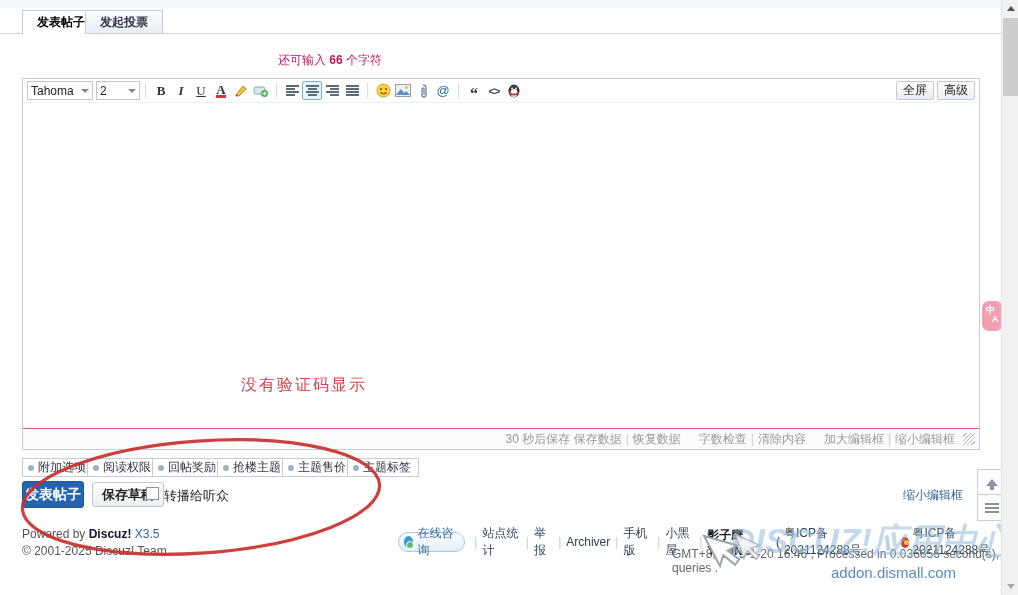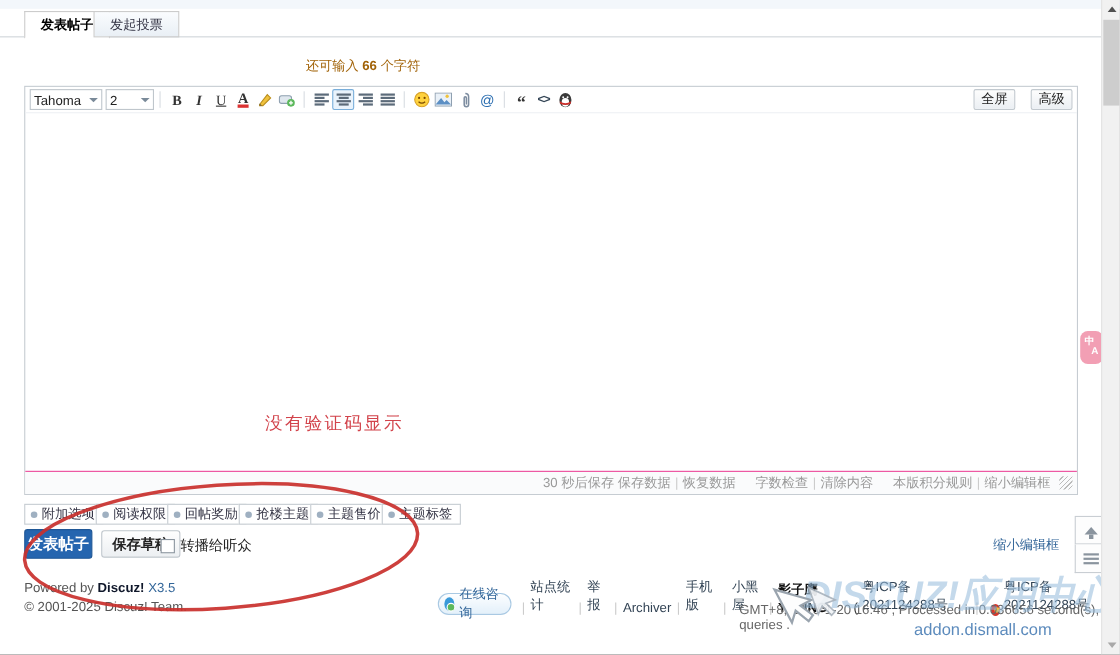--- a/index.html
+++ b/index.html
@@ -16,21 +16,21 @@
 
   
   #tabline { top:33px; left:0; width:1001px; height:1px; background:#cfd4d9; }
   .tab { top:10px; height:24px; line-height:23px; padding:0 14px; border:1px solid #ccc;
          background:linear-gradient(#fafcfe,#e9eff5); color:#334; cursor:pointer; z-index:2; }
   .tab.active { background:#fff; border-bottom:1px solid #fff; height:25px; font-weight:bold; color:#000; }
 
   
   #title-input { top:48px; left:22px; width:246px; height:21px; border:1px solid #bfc6cc;
                  padding:2px 5px; font-size:12px; font-family:inherit; color:#000; background:#fff; }
-  #title-hint { top:52px; left:278px; color:#a16207; }
+  #title-hint { top:52px; left:278px; color:#be185d; }
   #title-hint b { font-weight:bold; }
 
   
   #editor { top:78px; left:22px; width:958px; height:372px; border:1px solid #c6ccd2; background:#fff; }
   #toolbar { position:absolute; top:0; left:0; right:0; height:24px; display:flex; align-items:center;
              padding:0 4px; border-bottom:1px solid #eef1f4; }
   .tb-sep { width:1px; height:15px; background:#d7dce1; margin:0 5px; }
   .tb-btn { display:flex; align-items:center; justify-content:center; width:20px; height:19px;
             border:1px solid transparent; border-radius:2px; cursor:pointer; color:#333; }
   .tb-btn.selected { border-color:#79aeda; background:#e9f3fc; }
@@ -43,21 +43,21 @@
   .tb-glyph-at { font-size:13px; color:#2a6db0; }
   .tb-select { display:flex; align-items:center; justify-content:space-between; height:19px;
                border:1px solid #bfc6cc; background:#fff; padding:0 3px; color:#222; cursor:pointer; }
   .tb-caret { width:0; height:0; border-left:4px solid transparent; border-right:4px solid transparent;
               border-top:4px solid #7a8a99; margin-left:4px; }
   .align-icon { display:inline-block; width:13px; }
   .align-icon i { display:block; height:2px; background:#5c6b7a; margin:1px 0; }
   .al-l i:nth-child(2){ width:9px; } .al-l i:nth-child(4){ width:9px; }
   .al-c i:nth-child(2){ width:9px; margin-left:2px; } .al-c i:nth-child(4){ width:9px; margin-left:2px; }
   .al-r i:nth-child(2){ width:9px; margin-left:4px; } .al-r i:nth-child(4){ width:9px; margin-left:4px; }
-  .tb-right { margin-left:auto; display:flex; gap:14px; }
+  .tb-right { margin-left:auto; display:flex; gap:3px; }
   .tb-mini { height:19px; line-height:17px; padding:0 6px; border:1px solid #c2c9cf;
              background:linear-gradient(#fdfdfd,#ebeff3); border-radius:2px; color:#222; cursor:pointer; }
 
   #annotation { top:296px; left:218px; color:#d2434b; font-size:16px; letter-spacing:2px; font-weight:500; }
 
   #statusbar { position:absolute; left:0; right:0; bottom:0; height:21px; background:#fafbfc;
                border-top:1px solid #ec4899; display:flex; align-items:center; justify-content:flex-end;
                color:#999; padding-right:4px; }
   #statusbar span { cursor:pointer; }
   .st-sep { color:#ccc; margin:0 4px; cursor:default !important; }
@@ -70,21 +70,21 @@
          padding:0 7px 0 5px; color:#334; cursor:pointer; display:flex; align-items:center; }
   .opt .dot { width:6px; height:6px; border-radius:50%; background:#9fb0c1; margin-right:4px; }
 
   
   #submit-btn { top:481px; left:22px; width:62px; height:27px; background:#2565af; border:1px solid #1f5796;
                 border-radius:3px; color:#fff; font-weight:bold; font-size:14px; text-align:center;
                 line-height:25px; cursor:pointer; }
   #draft-btn { top:482px; left:92px; height:25px; line-height:23px; padding:0 9px; border:1px solid #bfc6cc;
                background:linear-gradient(#fefefe,#eceff2); border-radius:3px; color:#222; font-weight:bold;
                font-size:13px; cursor:pointer; }
-  #broadcast { top:487px; left:146px; display:flex; align-items:center; cursor:pointer; }
+  #broadcast { top:487px; left:146px; display:flex; cursor:pointer; }
   #broadcast .cb { width:13px; height:13px; border:1px solid #8a949e; background:#fff; margin-right:5px; }
   #broadcast label { font-size:13px; color:#222; cursor:pointer; }
 
   #rules-link { top:487px; left:903px; color:#336699; cursor:pointer; }
 
   
   #float-btns { top:469px; left:977px; width:30px; z-index:4; }
   .fbtn { width:30px; height:26px; border:1px solid #c9ced3; background:#fdfdfd; display:flex;
           align-items:center; justify-content:center; cursor:pointer; }
   .fbtn + .fbtn { border-top:none; }
@@ -93,21 +93,21 @@
   .up-arrow:after { content:""; position:absolute; left:-2px; top:7px; width:4px; height:4px; background:#8a949e; }
   .list-glyph i { display:block; width:14px; height:2px; background:#8a949e; margin:2px 0; }
 
   
   .flink { color:#334455; cursor:pointer; }
   .fsep { color:#ccc; margin:0 5px; }
   #footer-left1 { top:527px; left:22px; color:#555; }
   #footer-left1 .brand { font-weight:bold; color:#0f172a; cursor:pointer; }
   #footer-left1 .ver { color:#336699; cursor:pointer; }
   #footer-left2 { top:544px; left:22px; color:#555; }
-  #footer-links { top:525px; left:398px; display:flex; align-items:flex-end; }
+  #footer-links { top:525px; left:398px; display:flex; align-items:center; }
   #consult-pill { display:flex; align-items:center; height:20px; border:1px solid #a9c9e3; border-radius:10px;
                   background:linear-gradient(#fdfeff,#e3f0fa); padding:0 9px 0 5px; color:#336699; cursor:pointer; }
   #consult-icon { width:12px; height:12px; border-radius:50%; background:#3a9ad9; position:relative; margin-right:4px; }
   #consult-icon:after { content:""; position:absolute; right:-1px; bottom:-1px; width:6px; height:6px;
                         border-radius:50%; background:#5cb85c; border:1px solid #fff; }
   #site-name { font-weight:bold; color:#111; cursor:pointer; }
   .emblem { display:inline-block; width:11px; height:11px; border-radius:50%; background:#d4382e;
             position:relative; margin:0 3px -1px 6px; }
   .emblem:after { content:""; position:absolute; left:3px; top:3px; width:5px; height:5px;
                   border-radius:50%; background:#f5c242; }
@@ -139,21 +139,21 @@
 <body>
 
 <div id="screen">
 
   <div class="abs" id="topstrip"></div>
   <div class="abs" id="tabline"></div>
 
   <div class="abs tab active" style="left:22px;">
     <span>发表帖子</span>
   </div>
-  <div class="abs tab" style="left:85px;">
+  <div class="abs tab" style="left:85px;font-weight:bold;">
     <span>发起投票</span>
   </div>
 
   <div class="abs" id="title-hint">
     <span>还可输入 </span><b>66</b><span> 个字符</span>
   </div>
 
   <div class="abs" id="editor">
     <div id="toolbar">
       <div class="tb-select" style="width:66px;">
@@ -279,21 +279,21 @@
     <div id="statusbar">
       <span style="cursor:default;">30 秒后保存</span>&nbsp;
       <span>保存数据</span>
       <span class="st-sep">|</span>
       <span>恢复数据</span>
       <span class="st-gap"></span>
       <span>字数检查</span>
       <span class="st-sep">|</span>
       <span>清除内容</span>
       <span class="st-gap"></span>
-      <span>本版积分规则</span>
+      <span>加大编辑框</span>
       <span class="st-sep">|</span>
       <span>缩小编辑框</span>
       <span id="resize-grip"></span>
     </div>
   </div>
 
   <div class="abs opt" style="left:22px;">
     <span class="dot"></span>
       <span>附加选项</span>
   </div>

